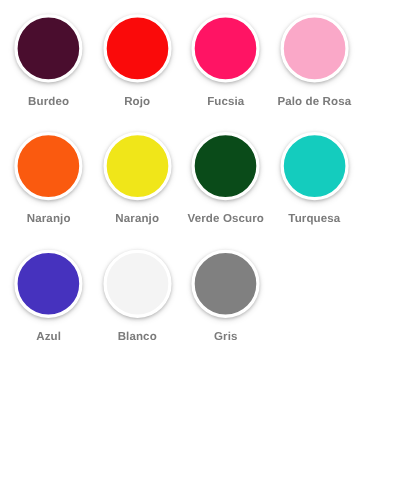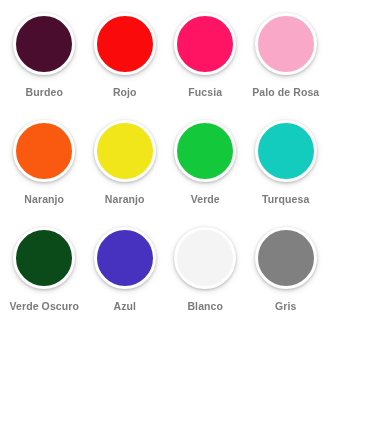--- a/index.html
+++ b/index.html
@@ -71,30 +71,26 @@
     </div>
     <div class="swatch-cell">
       <div class="swatch-circle" style="background: rgb(250, 90, 15);"></div>
       <div class="swatch-label">Naranjo</div>
     </div>
     <div class="swatch-cell">
       <div class="swatch-circle" style="background: rgb(240, 230, 25);"></div>
       <div class="swatch-label">Naranjo</div>
     </div>
     <div class="swatch-cell">
-      <div class="swatch-circle" style="background: rgb(20, 200, 60);"></div>
-      <div class="swatch-label">Verde</div>
+      <div class="swatch-circle" style="background: rgb(10, 75, 25);"></div>
+      <div class="swatch-label">Verde Oscuro</div>
     </div>
     <div class="swatch-cell">
       <div class="swatch-circle" style="background: rgb(20, 204, 190);"></div>
       <div class="swatch-label">Turquesa</div>
-    </div>
-    <div class="swatch-cell">
-      <div class="swatch-circle" style="background: rgb(10, 75, 25);"></div>
-      <div class="swatch-label">Verde Oscuro</div>
     </div>
     <div class="swatch-cell">
       <div class="swatch-circle" style="background: rgb(70, 50, 190);"></div>
       <div class="swatch-label">Azul</div>
     </div>
     <div class="swatch-cell">
       <div class="swatch-circle" style="background: rgb(244, 244, 244);"></div>
       <div class="swatch-label">Blanco</div>
     </div>
     <div class="swatch-cell">

